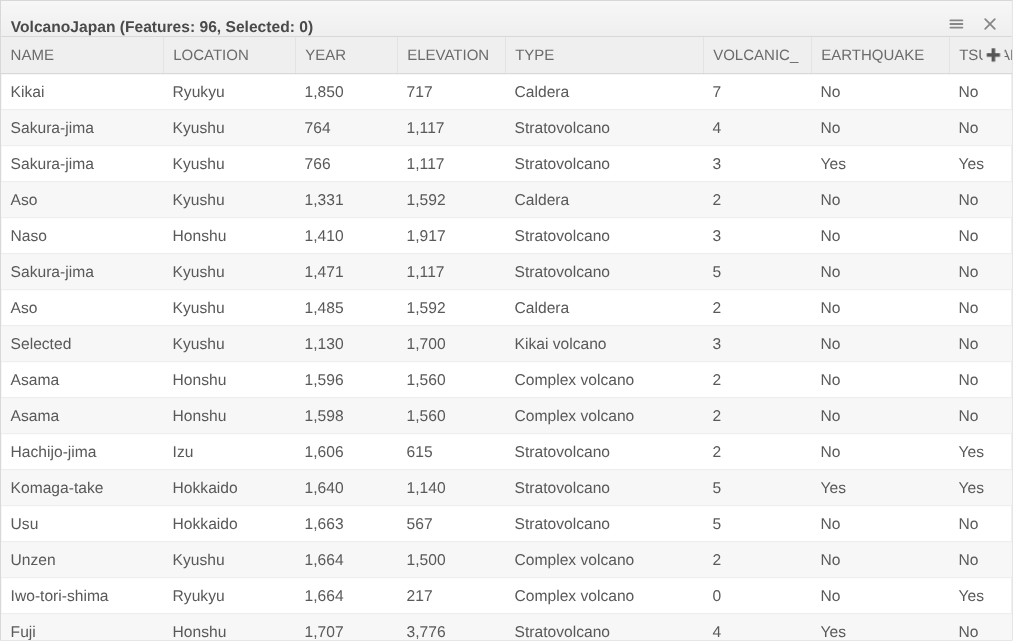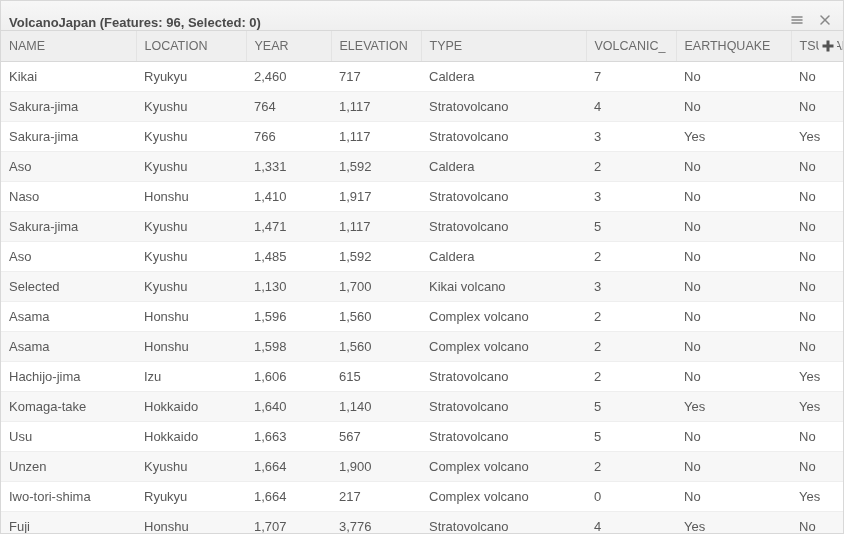--- a/index.html
+++ b/index.html
@@ -156,21 +156,21 @@
           <th>TYPE</th>
           <th>VOLCANIC_</th>
           <th>EARTHQUAKE</th>
           <th>TSUNAMI</th>
         </tr>
       </thead>
       <tbody id="tbody">
           <tr>
             <td>Kikai</td>
             <td>Ryukyu</td>
-            <td>2,460</td>
+            <td>1,850</td>
             <td>717</td>
             <td>Caldera</td>
             <td>7</td>
             <td>No</td>
             <td>No</td>
           </tr>
           <tr>
             <td>Sakura-jima</td>
             <td>Kyushu</td>
             <td>764</td>
@@ -287,21 +287,21 @@
             <td>567</td>
             <td>Stratovolcano</td>
             <td>5</td>
             <td>No</td>
             <td>No</td>
           </tr>
           <tr>
             <td>Unzen</td>
             <td>Kyushu</td>
             <td>1,664</td>
-            <td>1,900</td>
+            <td>1,500</td>
             <td>Complex volcano</td>
             <td>2</td>
             <td>No</td>
             <td>No</td>
           </tr>
           <tr>
             <td>Iwo-tori-shima</td>
             <td>Ryukyu</td>
             <td>1,664</td>
             <td>217</td>

